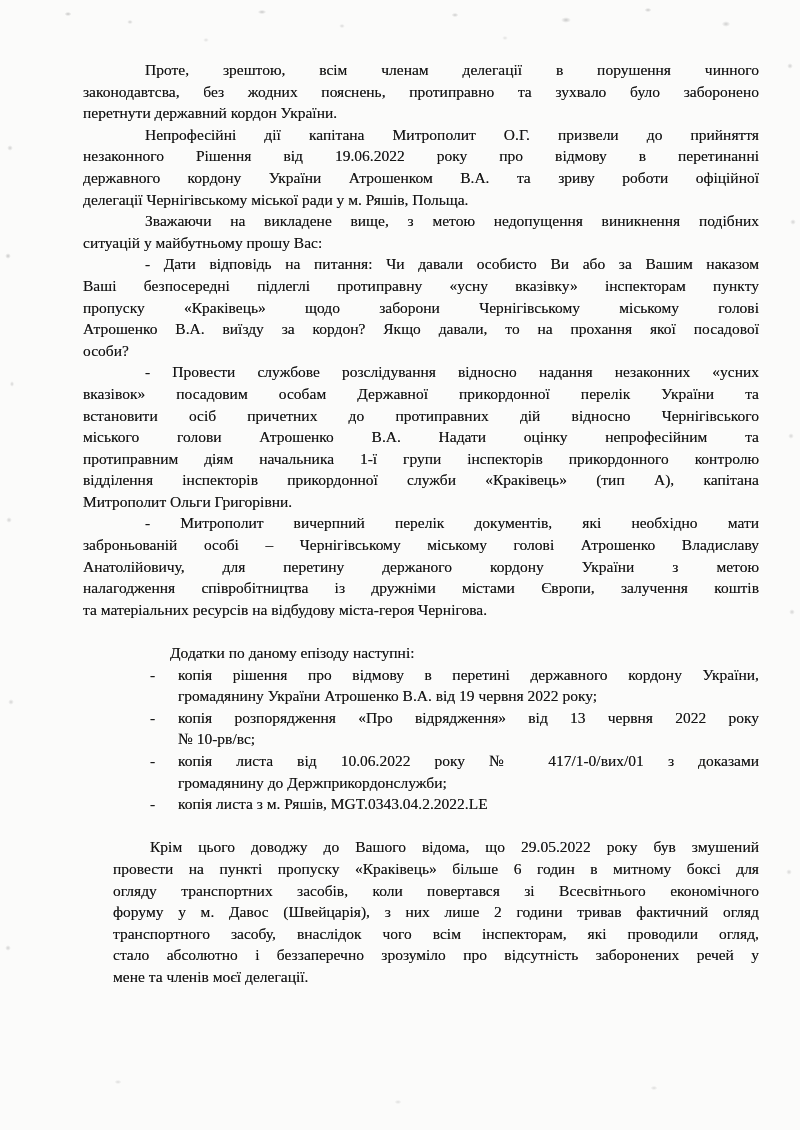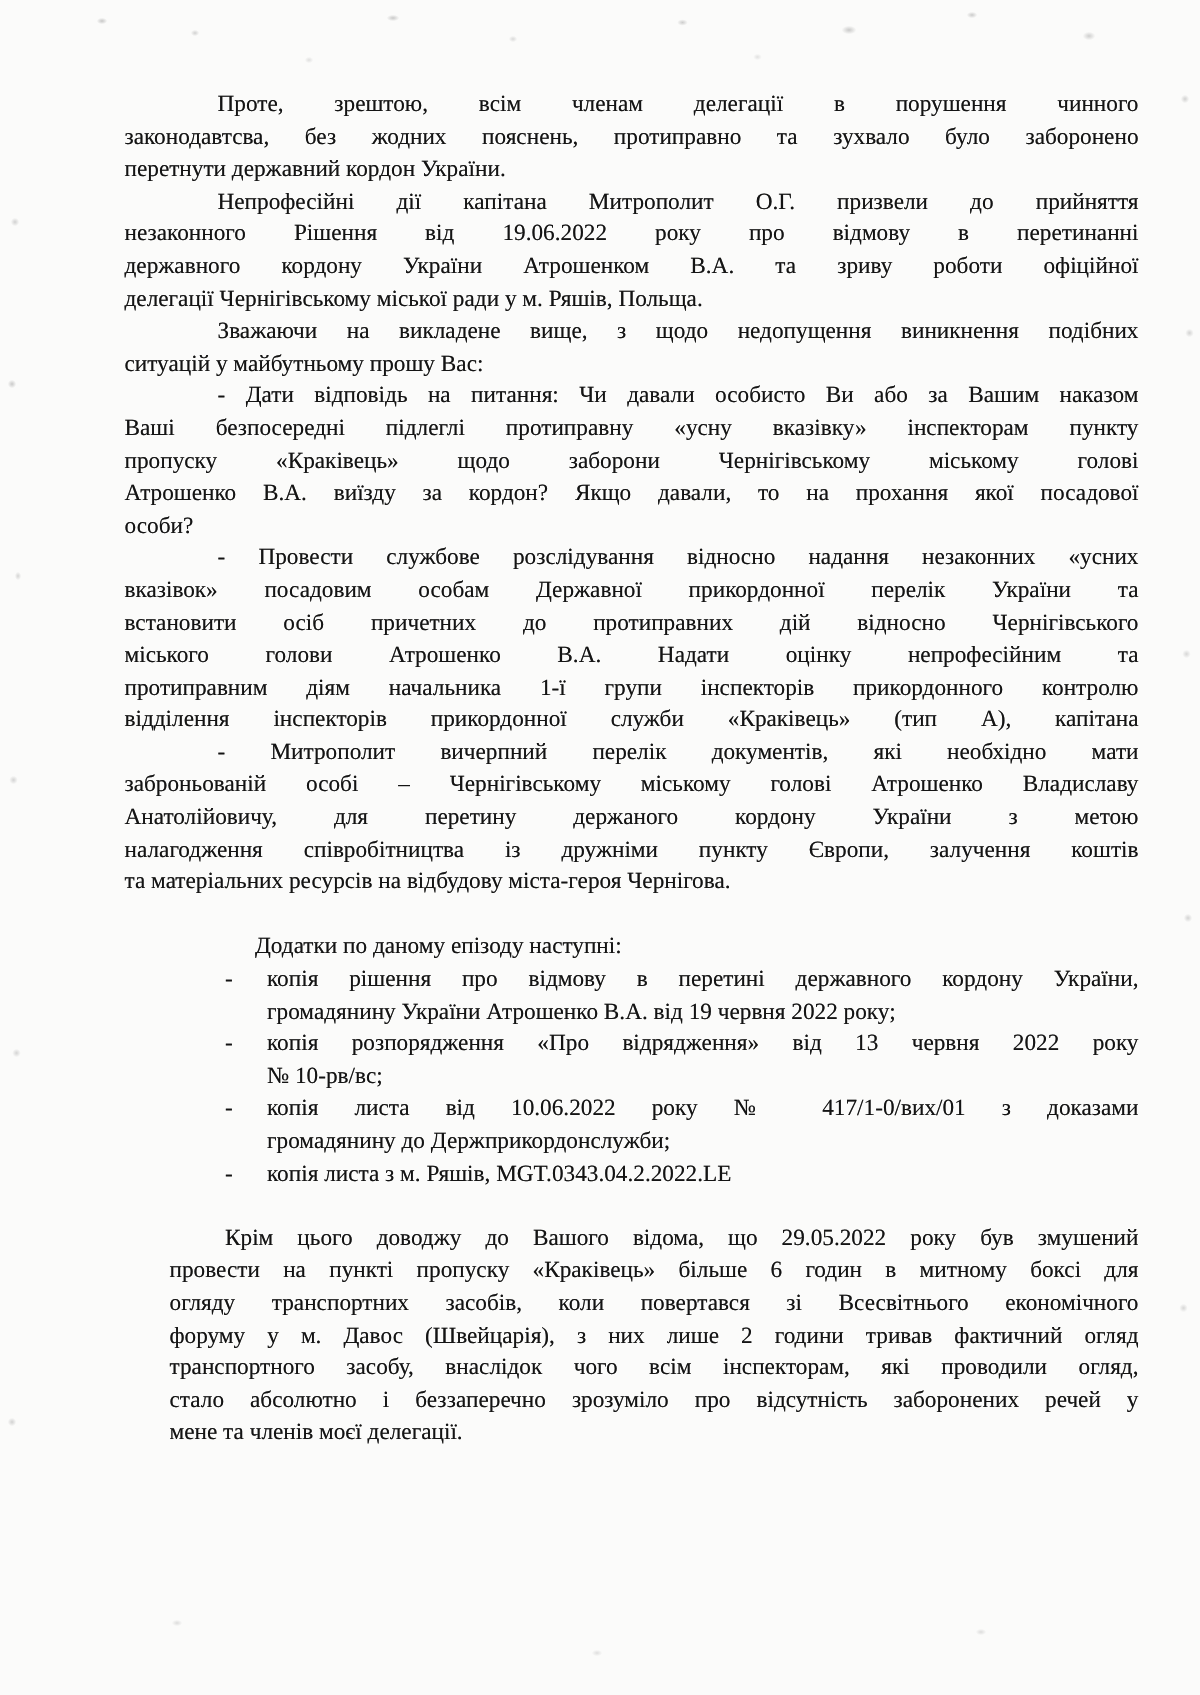--- a/index.html
+++ b/index.html
@@ -73,43 +73,44 @@
           <div class="doc-line">законодавтсва, без жодних пояснень, протиправно та зухвало було заборонено</div>
           <div class="doc-line last">перетнути державний кордон України.</div>
         </div>
         <div class="paragraph">
           <div class="doc-line first">Непрофесійні дії капітана Митрополит О.Г. призвели до прийняття</div>
           <div class="doc-line">незаконного Рішення від 19.06.2022 року про відмову в перетинанні</div>
           <div class="doc-line">державного кордону України Атрошенком В.А. та зриву роботи офіційної</div>
           <div class="doc-line last">делегації Чернігівському міської ради у м. Ряшів, Польща.</div>
         </div>
         <div class="paragraph">
-          <div class="doc-line first">Зважаючи на викладене вище, з щодо недопущення виникнення подібних</div>
+          <div class="doc-line first">Зважаючи на викладене вище, з метою недопущення виникнення подібних</div>
           <div class="doc-line last">ситуацій у майбутньому прошу Вас:</div>
         </div>
         <div class="paragraph">
           <div class="doc-line first">- Дати відповідь на питання: Чи давали особисто Ви або за Вашим наказом</div>
           <div class="doc-line">Ваші безпосередні підлеглі протиправну «усну вказівку» інспекторам пункту</div>
           <div class="doc-line">пропуску «Краківець» щодо заборони Чернігівському міському голові</div>
           <div class="doc-line">Атрошенко В.А. виїзду за кордон? Якщо давали, то на прохання якої посадової</div>
           <div class="doc-line last">особи?</div>
         </div>
         <div class="paragraph">
           <div class="doc-line first">- Провести службове розслідування відносно надання незаконних «усних</div>
           <div class="doc-line">вказівок» посадовим особам Державної прикордонної перелік України та</div>
           <div class="doc-line">встановити осіб причетних до протиправних дій відносно Чернігівського</div>
           <div class="doc-line">міського голови Атрошенко В.А. Надати оцінку непрофесійним та</div>
           <div class="doc-line">протиправним діям начальника 1-ї групи інспекторів прикордонного контролю</div>
           <div class="doc-line">відділення інспекторів прикордонної служби «Краківець» (тип А), капітана</div>
+          <div class="doc-line last">Митрополит Ольги Григорівни.</div>
         </div>
         <div class="paragraph">
           <div class="doc-line first">- Митрополит вичерпний перелік документів, які необхідно мати</div>
           <div class="doc-line">заброньованій особі – Чернігівському міському голові Атрошенко Владиславу</div>
           <div class="doc-line">Анатолійовичу, для перетину держаного кордону України з метою</div>
-          <div class="doc-line">налагодження співробітництва із дружніми пункту Європи, залучення коштів</div>
+          <div class="doc-line">налагодження співробітництва із дружніми містами Європи, залучення коштів</div>
           <div class="doc-line last">та матеріальних ресурсів на відбудову міста-героя Чернігова.</div>
         </div>
       </div>
     <div class="attachments">
       <div class="attach-header">Додатки по даному епізоду наступні:</div>
       <ul id="attach-list">
           <li class="attach-item">
             <span class="dash">-</span>
             <div class="doc-line">копія рішення про відмову в перетині державного кордону України,</div>
             <div class="doc-line last">громадянину України Атрошенко В.А. від 19 червня 2022 року;</div>

